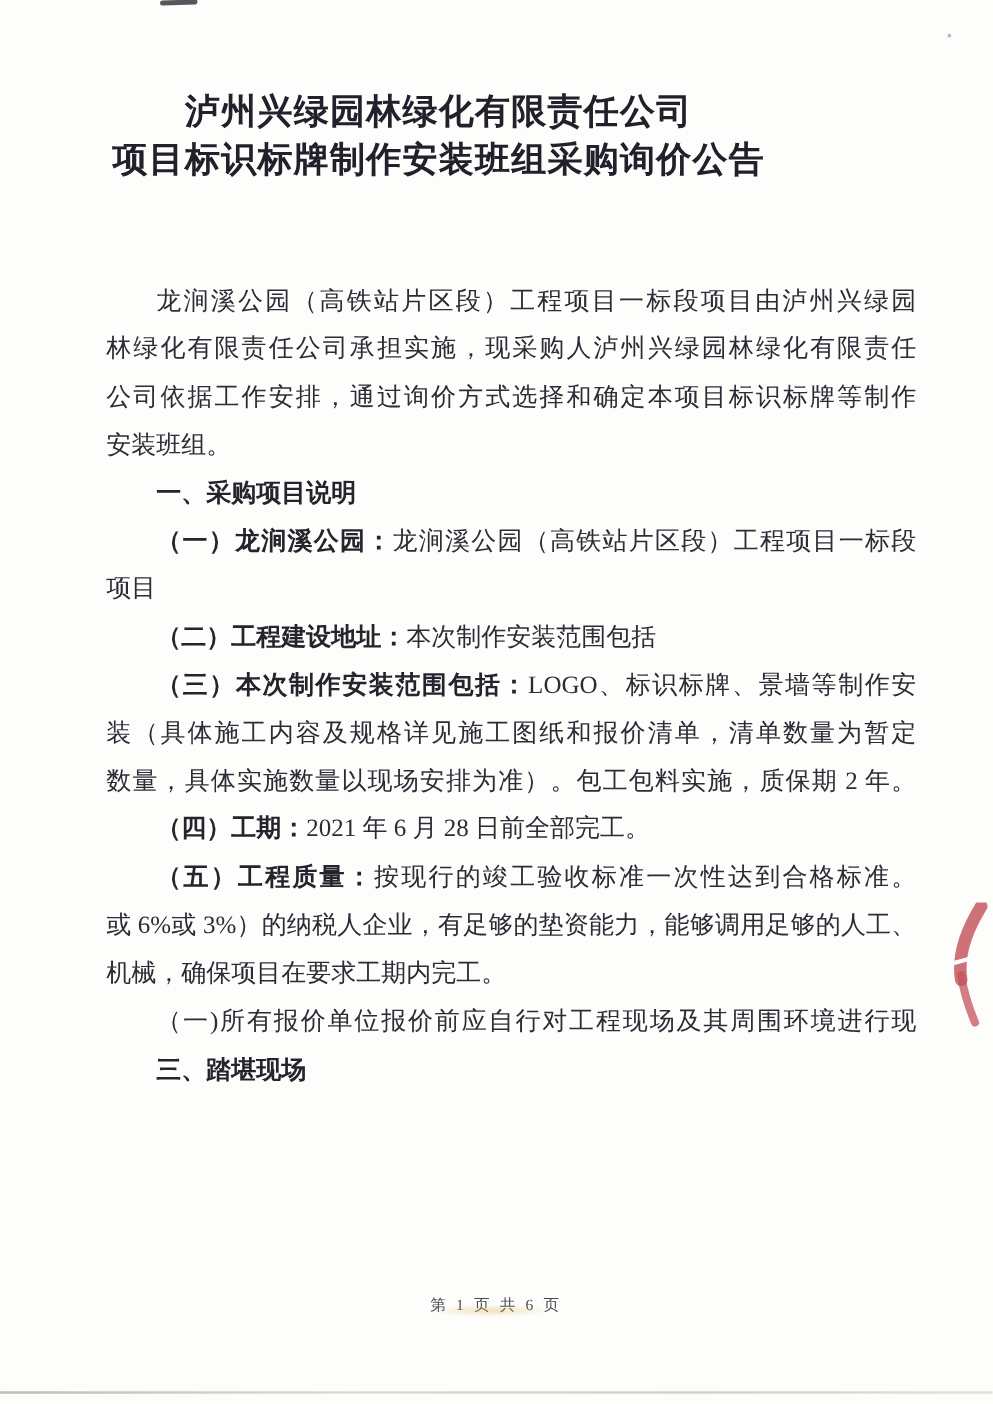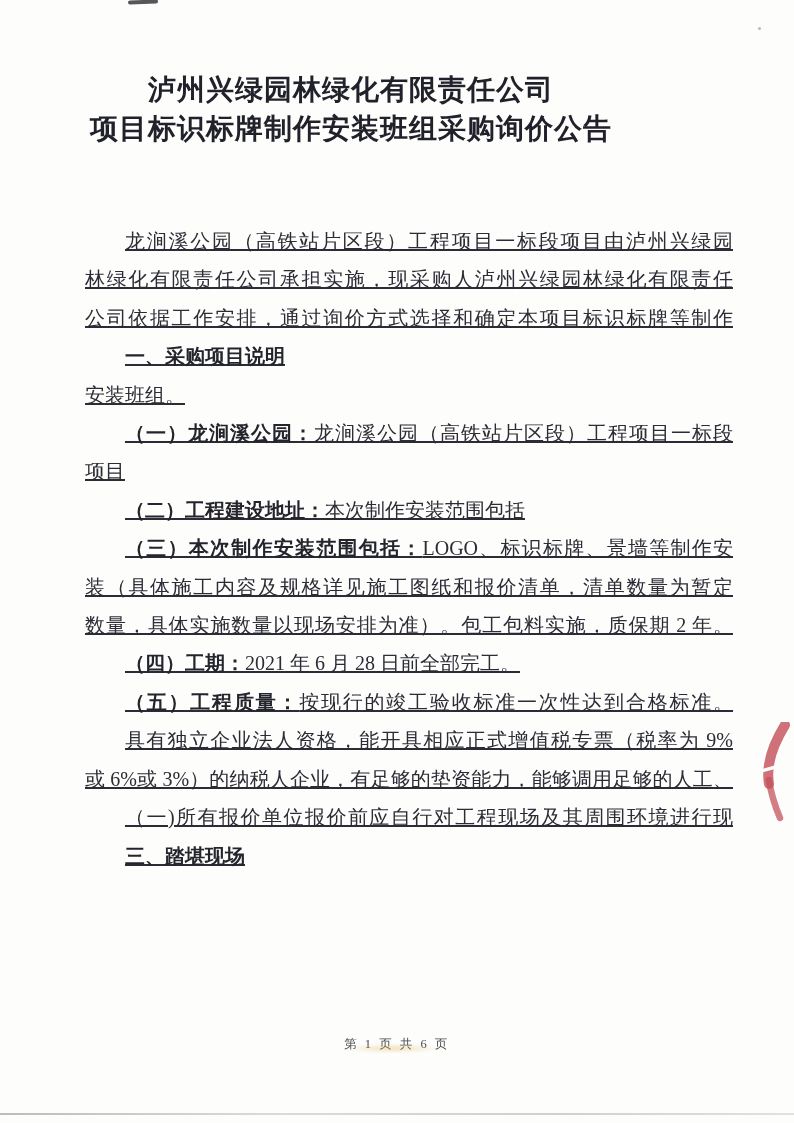--- a/index.html
+++ b/index.html
@@ -35,21 +35,21 @@
   
   .doc-body {
     position: absolute;
     top: 222px;
     left: 85px;
     width: 648px;
     font-size: 20px;
     line-height: 38.4px;
     color: #2b2c35;
   }
-  .line { text-align: justify; text-decoration: underline; }
+  .line { text-align: justify; }
   .line.full { text-align-last: justify; }
   .line.indent { text-indent: 2em; }
   .line b { font-weight: bold; color: #23242c; }
   
   .doc-footer {
     position: absolute;
     top: 1036px;
     left: 0;
     width: 794px;
     text-align: center;
@@ -116,32 +116,32 @@
 
   <div class="doc-title">
     <div>泸州兴绿园林绿化有限责任公司</div>
     <div>项目标识标牌制作安装班组采购询价公告</div>
   </div>
 
   <div class="doc-body">
       <div class="line indent full"><span>龙涧溪公园（高铁站片区段）工程项目一标段项目由泸州兴绿园</span></div>
       <div class="line full"><span>林绿化有限责任公司承担实施，现采购人泸州兴绿园林绿化有限责任</span></div>
       <div class="line full"><span>公司依据工作安排，通过询价方式选择和确定本项目标识标牌等制作</span></div>
+      <div class="line"><span>安装班组。</span></div>
       <div class="line indent"><b>一、采购项目说明</b></div>
-      <div class="line"><span>安装班组。</span></div>
       <div class="line indent full"><b>（一）龙涧溪公园：</b><span>龙涧溪公园（高铁站片区段）工程项目一标段</span></div>
       <div class="line"><span>项目</span></div>
       <div class="line indent"><b>（二）工程建设地址：</b><span>本次制作安装范围包括</span></div>
       <div class="line indent full"><b>（三）本次制作安装范围包括：</b><span>LOGO、标识标牌、景墙等制作安</span></div>
       <div class="line full"><span>装（具体施工内容及规格详见施工图纸和报价清单，清单数量为暂定</span></div>
       <div class="line full"><span>数量，具体实施数量以现场安排为准）。包工包料实施，质保期 2 年。</span></div>
       <div class="line indent"><b>（四）工期：</b><span>2021 年 6 月 28 日前全部完工。</span></div>
       <div class="line indent full"><b>（五）工程质量：</b><span>按现行的竣工验收标准一次性达到合格标准。</span></div>
-      <div class="line indent full"><span>具有独立企业法人资格，能开具相应正式增值税专票（税率为 9%</span></div>
       <div class="line full"><span>或 6%或 3%）的纳税人企业，有足够的垫资能力，能够调用足够的人工、</span></div>
+      <div class="line"><span>机械，确保项目在要求工期内完工。</span></div>
       <div class="line indent full"><span>（一)所有报价单位报价前应自行对工程现场及其周围环境进行现</span></div>
       <div class="line indent"><b>三、踏堪现场</b></div>
     </div>
 
   <div class="seal-fragment">
     <svg width="42" height="100" viewBox="0 0 42 100">
       <path d="M33 3 C 20 24, 14 44, 17 62" stroke="#c4525c" stroke-width="10" fill="none" stroke-linecap="round" opacity="0.82"></path>
       <path d="M17 58 C 19 72, 23 84, 28 96" stroke="#c4525c" stroke-width="6.5" fill="none" stroke-linecap="round" opacity="0.75"></path>
       <line x1="9" y1="49" x2="31" y2="43" stroke="#fdfdfc" stroke-width="3.5"></line>
     </svg>

